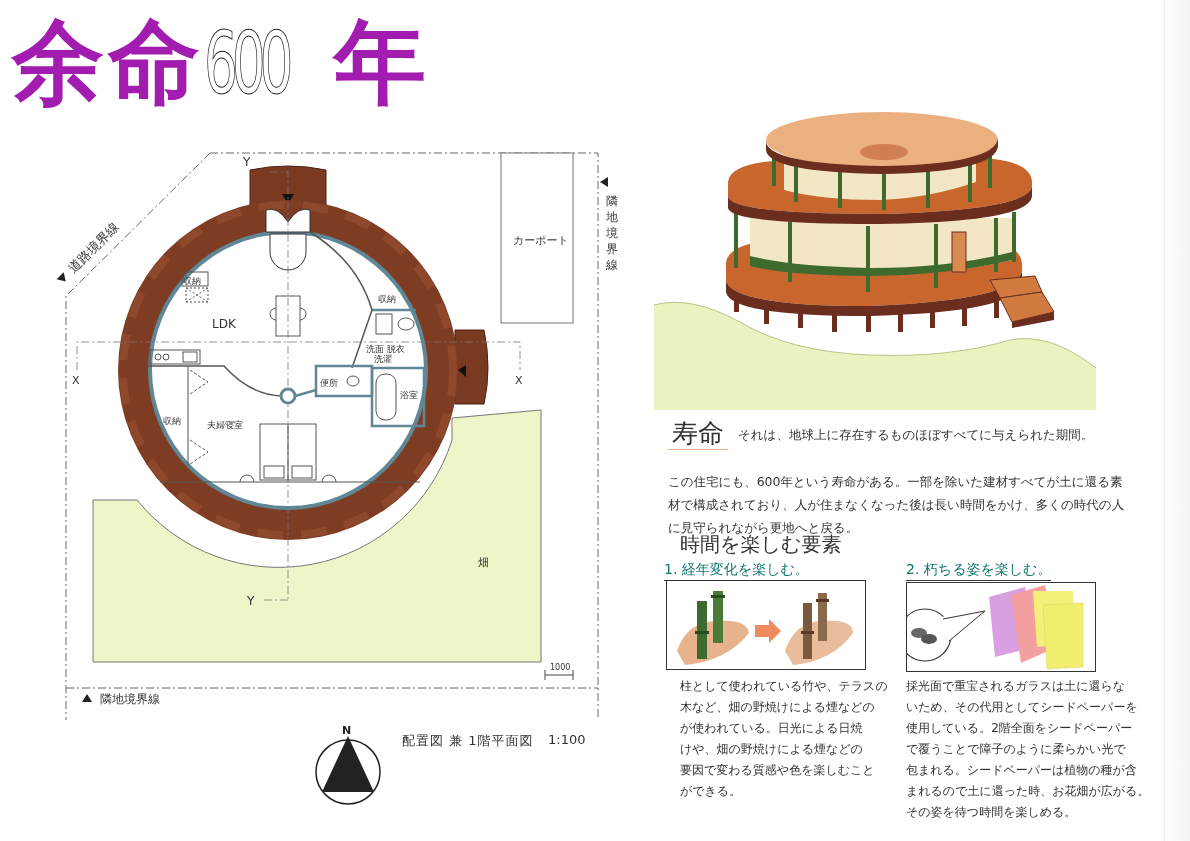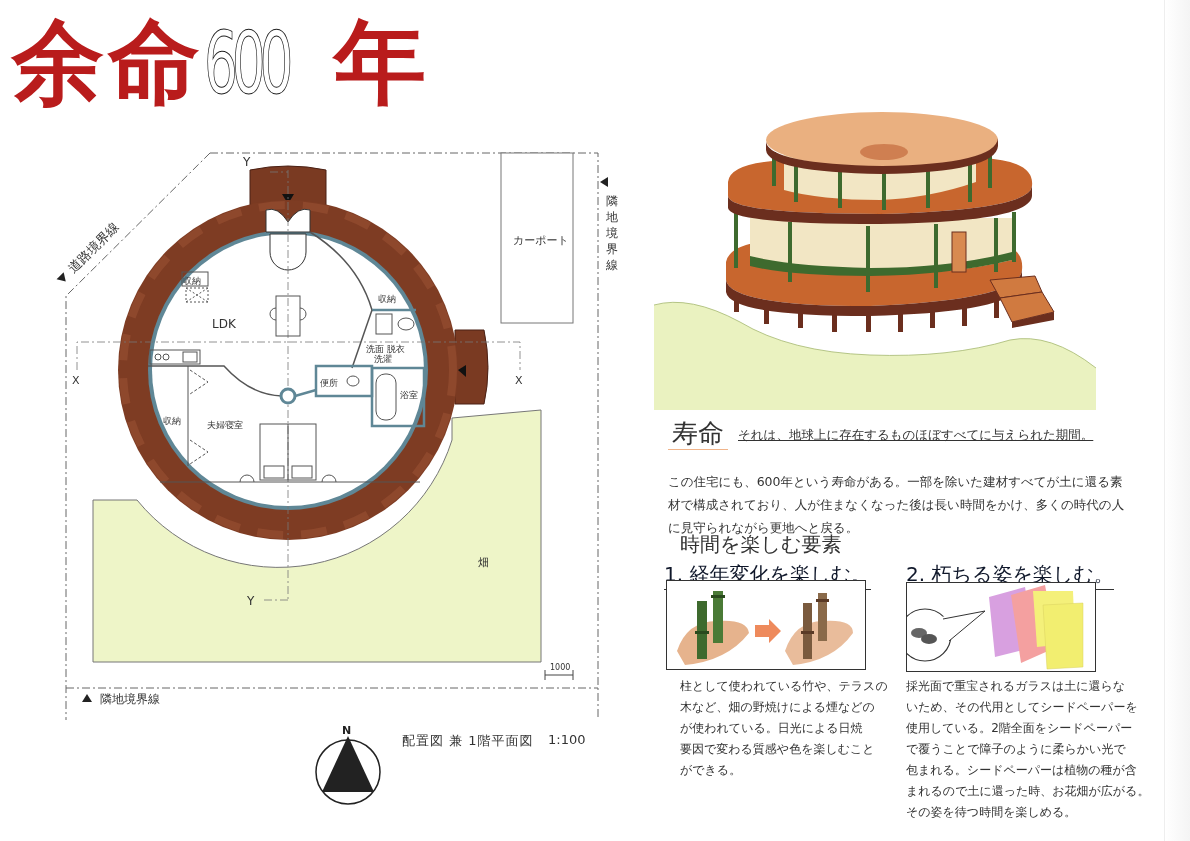--- a/index.html
+++ b/index.html
@@ -1,41 +1,41 @@
 <!DOCTYPE html>
 <html><head>
 <meta charset="utf-8">
 <style>
   * { box-sizing: border-box; margin: 0; padding: 0; }
   html, body { width: 1190px; height: 841px; background: #ffffff; overflow: hidden; }
   body { position: relative; font-family: "DejaVu Sans", sans-serif; color: #2a2a2a; }
 
   .title { position: absolute; left: 12px; top: 8px; height: 110px; display: flex; align-items: center; }
-  .title .kanji { font-family: "DejaVu Sans", sans-serif; font-weight: bold; font-size: 92px; color: #b91c1c; letter-spacing: 4px; line-height: 1; }
+  .title .kanji { font-family: "DejaVu Sans", sans-serif; font-weight: bold; font-size: 92px; color: #a21caf; letter-spacing: 4px; line-height: 1; }
   .title .num { font-family: "DejaVu Sans", sans-serif; font-size: 86px; font-weight: normal; color: #1a1a1a; letter-spacing: -10px; transform: scaleX(0.62); transform-origin: left center; display: inline-block; width: 130px; -webkit-text-stroke: 1px #1a1a1a; color: transparent; }
   .title .kanji2 { margin-left: 0px; }
 
   .plan { position: absolute; left: 0; top: 140px; width: 640px; height: 580px; }
 
   .caption { position: absolute; left: 402px; top: 732px; font-size: 13px; color: #333; letter-spacing: 1px; }
   .scale { position: absolute; left: 548px; top: 732px; font-size: 13px; color: #333; }
 
   .compass { position: absolute; left: 312px; top: 722px; width: 72px; height: 84px; }
 
   .persp { position: absolute; left: 650px; top: 100px; width: 450px; height: 310px; }
 
   .lifespan { position: absolute; left: 668px; top: 420px; width: 520px; }
   .lifespan .head { display: flex; align-items: flex-end; }
   .lifespan .big { font-size: 26px; color: #333; padding: 0 4px 2px 4px; border-bottom: 1px solid #f0b48a; line-height: 1.05; }
-  .lifespan .lead { font-size: 12.5px; margin-left: 10px; padding-bottom: 6px; color: #333; text-decoration: underline; }
+  .lifespan .lead { font-size: 12.5px; margin-left: 10px; padding-bottom: 6px; color: #333; }
   .lifespan .body { font-size: 12.5px; line-height: 23px; margin-top: 20px; color: #333; }
 
   .elements-title { position: absolute; left: 680px; top: 531px; font-size: 20px; color: #333; }
 
-  .item-head { position: absolute; font-size: 20px; color: #0f172a; border-bottom: 1px solid #333; padding-bottom: 1px; }
+  .item-head { position: absolute; font-size: 14px; color: #0f766e; border-bottom: 1px solid #333; padding-bottom: 1px; }
   .item1-head { left: 664px; top: 561px; }
   .item2-head { left: 906px; top: 561px; }
 
   .box { position: absolute; border: 1.5px solid #333; background: #fff; }
   .box1 { left: 666px; top: 580px; width: 200px; height: 90px; }
   .box2 { left: 906px; top: 582px; width: 190px; height: 90px; }
 
   .item-text { position: absolute; font-size: 12px; line-height: 21px; color: #333; }
   .item1-text { left: 680px; top: 676px; width: 210px; }
   .item2-text { left: 906px; top: 676px; width: 248px; }
@@ -291,20 +291,21 @@
     <polygon points="104,12 138,2 150,64 114,80" fill="#f4a0a0"></polygon>
     <polygon points="126,8 166,8 168,60 130,64" fill="#f4f07a"></polygon>
     <polygon points="136,22 176,20 176,84 140,86" fill="#f2ee70" stroke="#d8d060" stroke-width="0.5"></polygon>
   </svg>
 </div>
 
 <div class="item-text item1-text">
   <div>柱として使われている竹や、テラスの</div>
   <div>木など、畑の野焼けによる煙などの</div>
   <div>が使われている。日光による日焼</div>
+  <div>けや、畑の野焼けによる煙などの</div>
   <div>要因で変わる質感や色を楽しむこと</div>
   <div>ができる。</div>
 </div>
 
 <div class="item-text item2-text">
   <div>採光面で重宝されるガラスは土に還らな</div>
   <div>いため、その代用としてシードペーパーを</div>
   <div>使用している。2階全面をシードペーパー</div>
   <div>で覆うことで障子のように柔らかい光で</div>
   <div>包まれる。シードペーパーは植物の種が含</div>

